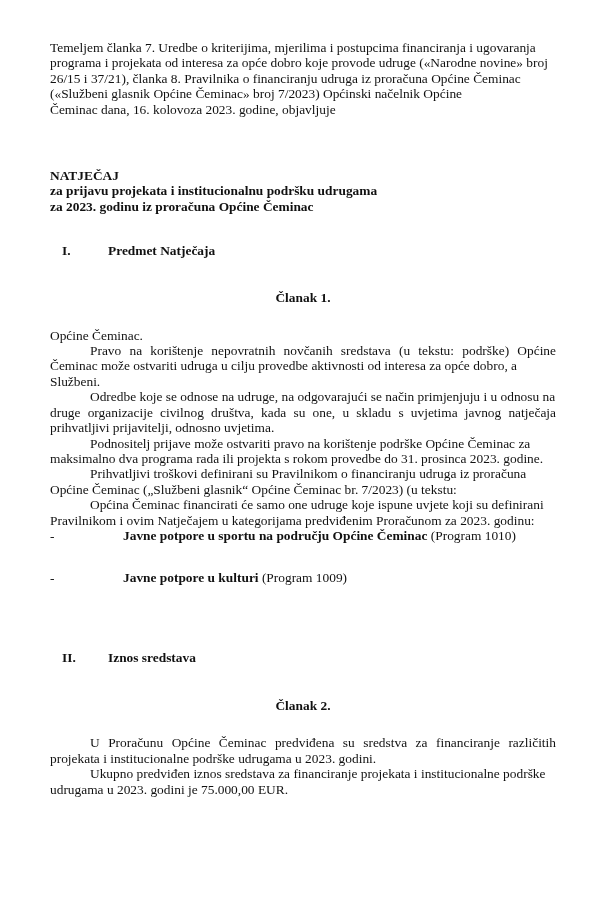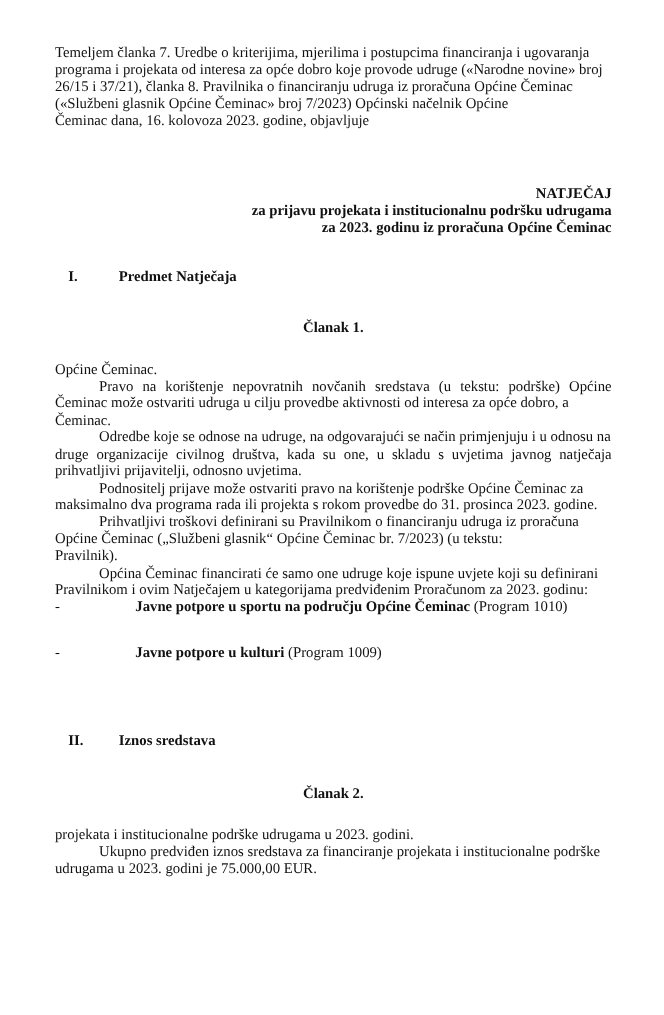--- a/index.html
+++ b/index.html
@@ -7,21 +7,21 @@
     width: 604px; height: 923px; position: relative; overflow: hidden;
     font-family: "Liberation Serif", "DejaVu Serif", serif;
     color: #111111; font-size: 13.4px; line-height: 15.4px;
   }
   .page { position: absolute; left: 50px; top: 40px; width: 506px; }
   .line { display: block; white-space: nowrap; }
   .just { text-align: justify; text-align-last: justify; white-space: normal; }
   .indent { padding-left: 40px; }
   .center { text-align: center; }
   .bold { font-weight: bold; }
-  .title { font-weight: bold; text-align: right; }
+  .title { font-weight: bold; text-align: left; }
   .section { position: relative; font-weight: bold; height: 16px; }
   .section .num { position: absolute; left: 12px; }
   .section .lbl { position: absolute; left: 58px; }
   .bullet { position: relative; height: 16px; }
   .bullet .dash { position: absolute; left: 0px; }
   .bullet .txt { position: absolute; left: 38px; white-space: nowrap; margin-left: 35px; }
 </style>
 </head>
 <body>
 
@@ -51,29 +51,28 @@
   </div>
 
   <div style="height:31px"></div>
   <div class="center bold">Članak 1.</div>
   <div style="height:22px"></div>
 
   <div>
     <span class="line">Općine Čeminac.</span>
     <span class="line indent just">Pravo na korištenje nepovratnih novčanih sredstava (u tekstu: podrške) Općine</span>
     <span class="line">Čeminac može ostvariti udruga u cilju provedbe aktivnosti od interesa za opće dobro, a</span>
-    <span class="line">Čeminac.</span>
+    <span class="line">Službeni.</span>
     <span class="line indent">Odredbe koje se odnose na udruge, na odgovarajući se način primjenjuju i u odnosu na</span>
     <span class="line just">druge organizacije civilnog društva, kada su one, u skladu s uvjetima javnog natječaja</span>
     <span class="line">prihvatljivi prijavitelji, odnosno uvjetima.</span>
     <span class="line indent">Podnositelj prijave može ostvariti pravo na korištenje podrške Općine Čeminac za</span>
     <span class="line">maksimalno dva programa rada ili projekta s rokom provedbe do 31. prosinca 2023. godine.</span>
     <span class="line indent">Prihvatljivi  troškovi definirani  su  Pravilnikom o financiranju  udruga iz proračuna</span>
     <span class="line">Općine Čeminac („Službeni glasnik“ Općine Čeminac br. 7/2023) (u tekstu:</span>
-    <span class="line">Pravilnik).</span>
     <span class="line indent">Općina Čeminac financirati će samo one udruge koje ispune uvjete koji su definirani</span>
     <span class="line">Pravilnikom i ovim Natječajem u kategorijama predviđenim Proračunom za 2023. godinu:</span>
   </div>
 
   <div class="bullet">
     <span class="dash">-</span>
     <span class="txt"><b>Javne potpore u sportu na području Općine Čeminac</b><span> (Program 1010)</span></span>
   </div>
 
   <div style="height:26px"></div>
@@ -88,18 +87,19 @@
   <div class="section">
     <span class="num">II.</span>
     <span class="lbl">Iznos sredstava</span>
   </div>
 
   <div style="height:32px"></div>
   <div class="center bold">Članak 2.</div>
   <div style="height:22px"></div>
 
   <div>
+    <span class="line indent just">U  Proračunu  Općine  Čeminac predviđena  su  sredstva  za  financiranje  različitih</span>
     <span class="line">projekata i institucionalne podrške udrugama u 2023. godini.</span>
     <span class="line indent">Ukupno predviđen iznos sredstava za financiranje projekata i institucionalne podrške</span>
     <span class="line">udrugama u 2023. godini je 75.000,00 EUR.</span>
   </div>
 
 </div>
 
 </body></html>

